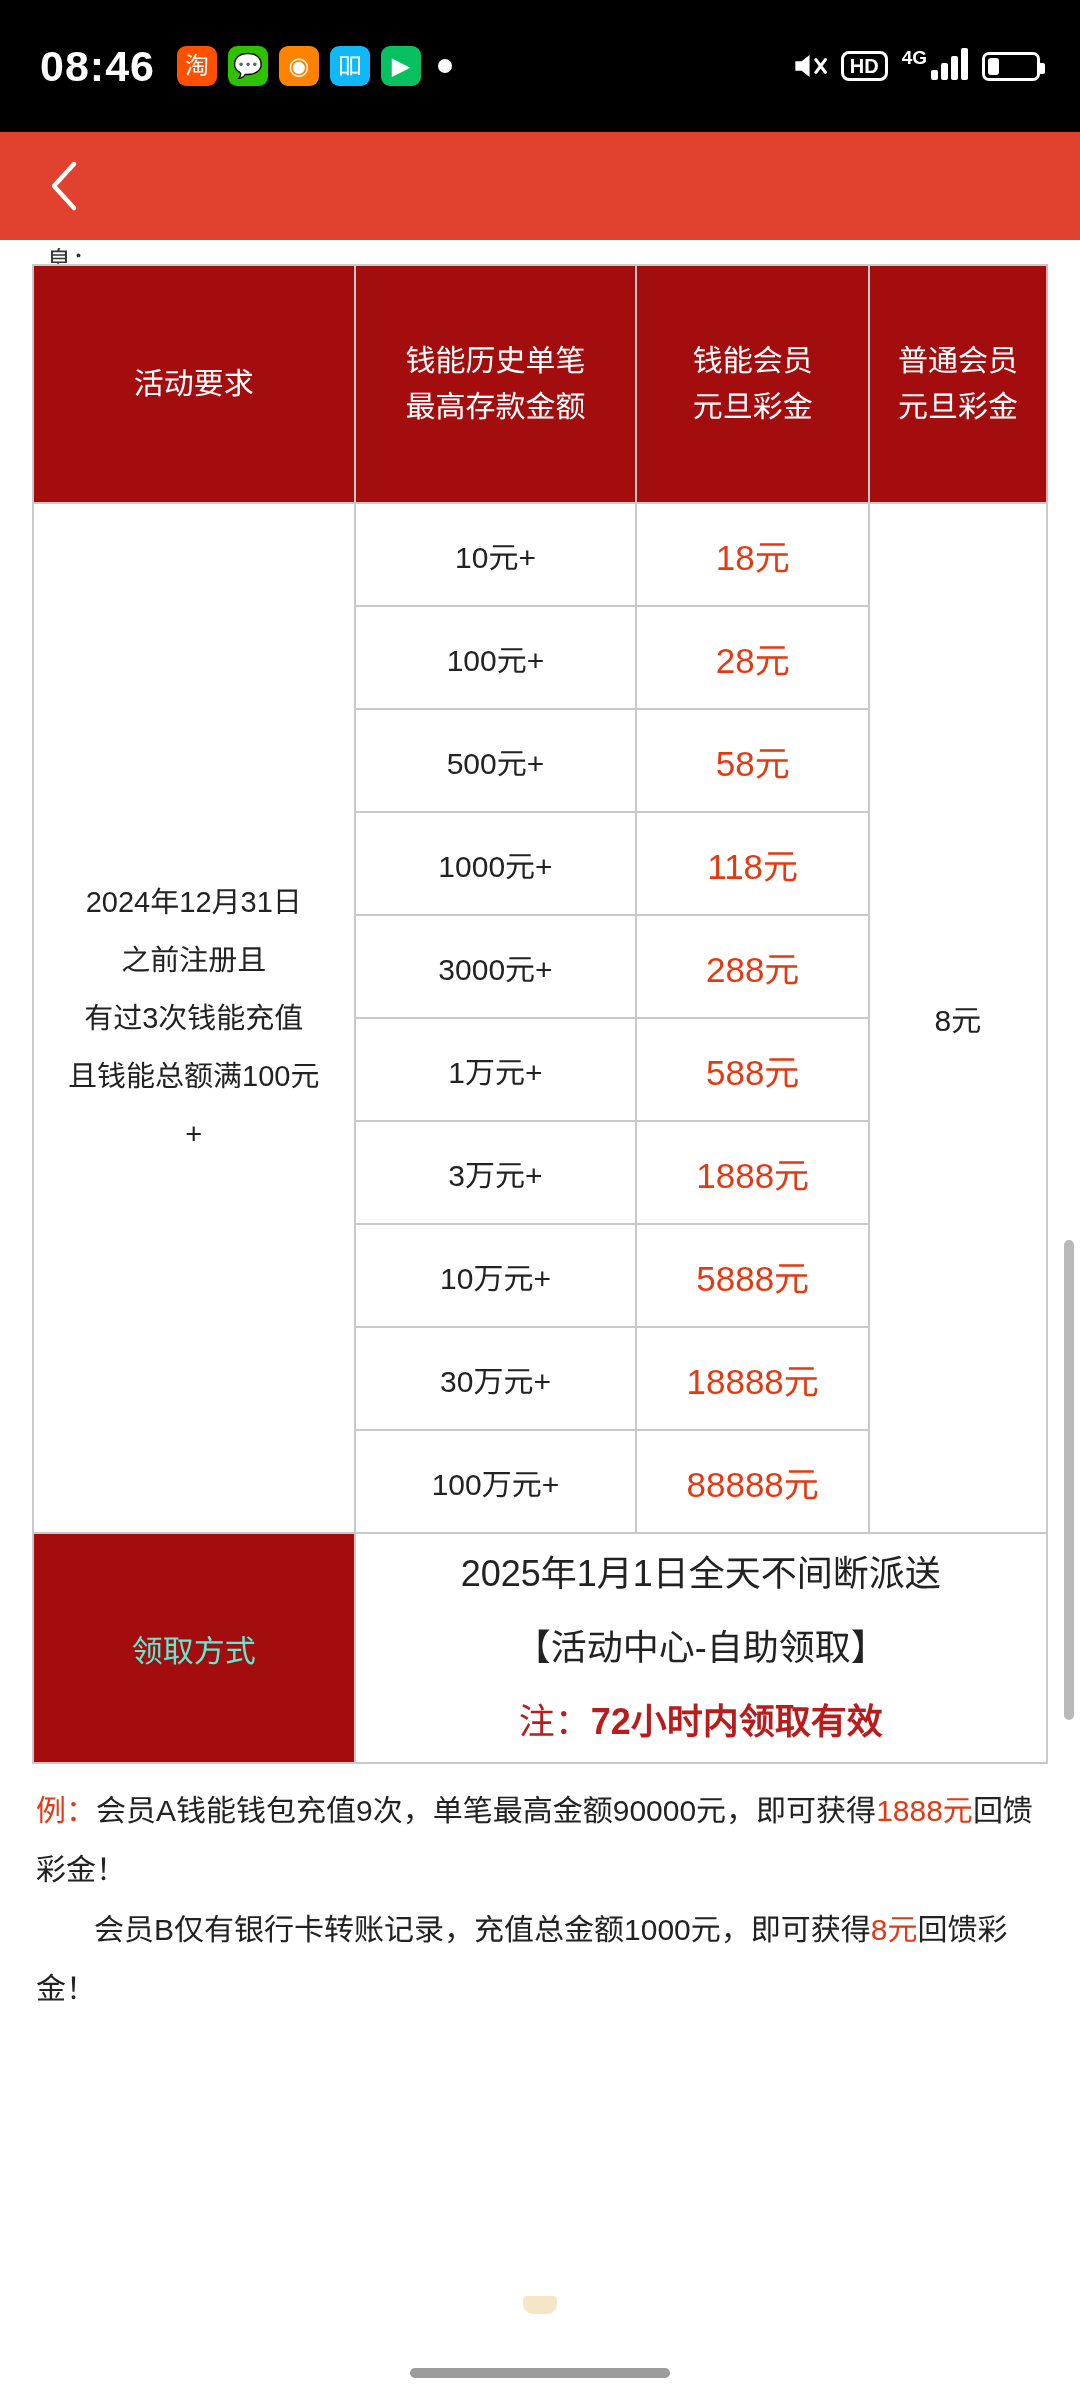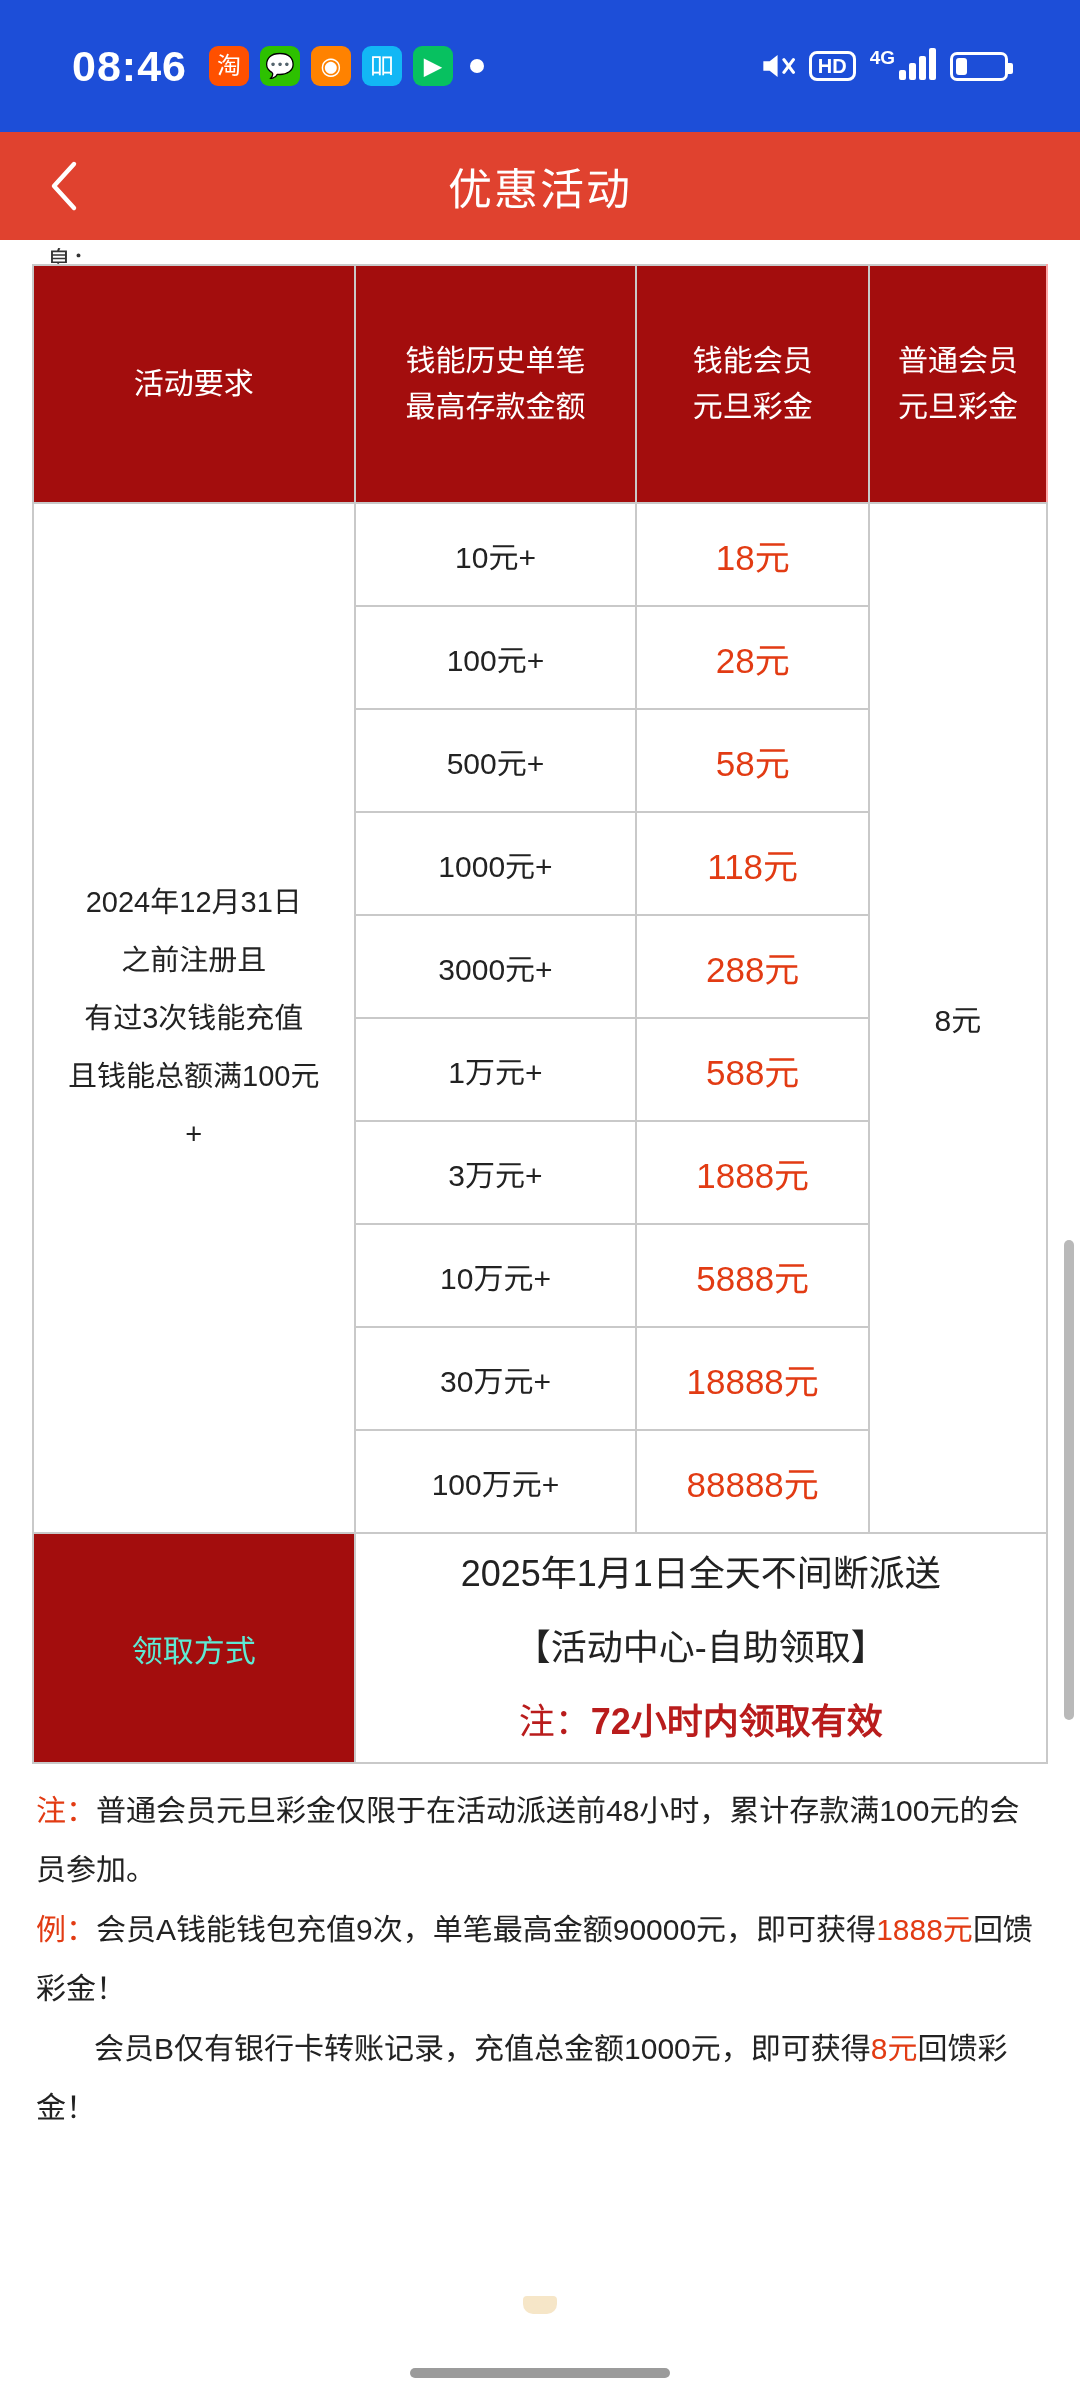--- a/index.html
+++ b/index.html
@@ -13,24 +13,24 @@
   .phone {
     position: relative;
     width: 1080px;
     height: 2400px;
     background: #ffffff;
   }
 
   
   .statusbar {
     height: 132px;
-    background: #1d4ed8;
+    background: #000000;
     display: flex;
     align-items: center;
-    padding: 0 72px;
+    padding: 0 40px;
     color: #ffffff;
   }
   .sb-time {
     font-size: 43px;
     font-weight: bold;
     letter-spacing: 1px;
     margin-right: 22px;
     font-family: "Liberation Sans", sans-serif;
   }
   .sb-icons-left { display: flex; align-items: center; gap: 11px; }
@@ -264,21 +264,20 @@
         </div>
     </div>
   </div>
 
   <div class="titlebar">
     <div class="back-btn">
       <svg width="40" height="56" viewBox="0 0 20 28" fill="none" stroke="#ffffff" stroke-width="2.2" stroke-linecap="round" stroke-linejoin="round">
         <polyline points="14,3 4,14 14,25"></polyline>
       </svg>
     </div>
-    <div class="title-text">优惠活动</div>
   </div>
 
   <div class="content">
     <div class="clip-top">息：</div>
 
     <table class="promo">
       <colgroup>
         <col style="width:32.5%">
         <col style="width:28.5%">
         <col style="width:23.5%">
@@ -360,23 +359,20 @@
             <div class="note-red">
               <span>注：</span><b>72小时内领取有效</b>
             </div>
           </td>
         </tr>
       </tbody>
     </table>
 
     <div class="paras">
       <p>
-        <span class="lbl">注：</span><span>普通会员元旦彩金仅限于在活动派送前48小时，累计存款满100元的会员参加。</span>
-      </p>
-      <p>
         <span class="lbl">例：</span><span>会员A钱能钱包充值9次，单笔最高金额90000元，即可获得</span><span class="hl">1888元</span><span>回馈彩金！</span>
       </p>
       <p class="indent">
         <span>会员B仅有银行卡转账记录，充值总金额1000元，即可获得</span><span class="hl">8元</span><span>回馈彩金！</span>
       </p>
     </div>
 
     <div class="scrollbar"></div>
   </div>
 

